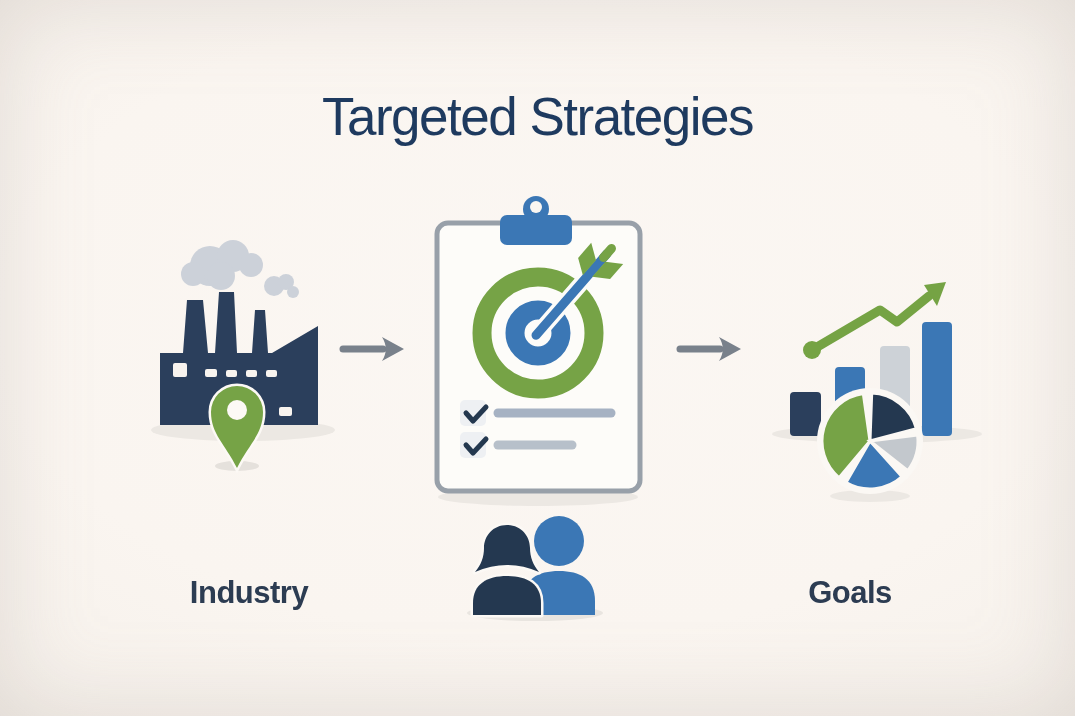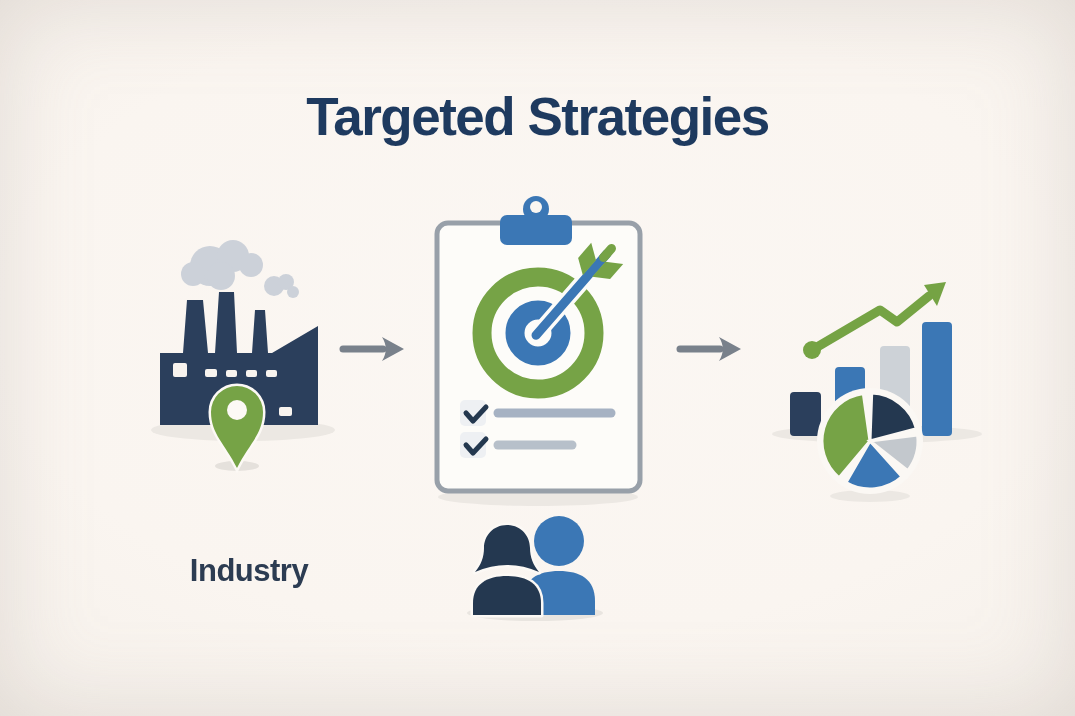--- a/index.html
+++ b/index.html
@@ -5,25 +5,25 @@
   * { margin:0; padding:0; box-sizing:border-box; }
   body { font-family:"Liberation Sans", sans-serif; background:#e8e4df; }
   .canvas{
     position:relative; width:1075px; height:716px; overflow:hidden;
     background:radial-gradient(ellipse 90% 80% at 50% 45%, #fbf7f3 0%, #faf5f0 55%, #f4efe9 100%);
     box-shadow:inset 0 0 90px rgba(168,158,150,0.28);
   }
   .abs{ position:absolute; }
   .title{
     top:86px; left:0; width:100%; text-align:center;
-    font-size:53px; font-weight:bold; letter-spacing:-1.5px; color:#1e3a5f;
+    font-size:53px; font-weight:normal; letter-spacing:-1.5px; color:#1e3a5f;
   }
   .node-label{
     width:240px; text-align:center; font-size:31px; font-weight:bold;
-    letter-spacing:-0.5px; color:#2c3c52;
+    letter-spacing:-0.5px; color:#2c3c52;margin-top:22px;
   }
   .lbl-industry{ left:129px; top:553px; }
   .lbl-goals{ left:730px; top:553px; }
   .lbl-audience{ left:417px; top:634px; }
   svg{ display:block; overflow:visible; }
 </style>
 </head>
 <body>
 
 <div class="canvas">
@@ -120,14 +120,15 @@
       <circle cx="104" cy="38" r="25"></circle>
       <path d="M68,112 V98 C68,76 83,68 104,68 C125,68 140,76 140,98 V112 Z"></path>
     </g>
     <g fill="#243850" stroke="#fcf9f5" stroke-width="5" stroke-linejoin="round" paint-order="stroke">
       <path d="M52,22 C38,22 29,33 29,45 C29,54 26,62 20,69 Q36,62 52,62 Q68,62 84,69 C78,62 75,54 75,45 C75,33 66,22 52,22 Z"></path>
       <path d="M18,112 V100 C18,81 32,73 52,73 C72,73 86,81 86,100 V112 Z"></path>
     </g>
   </svg>
 
   <div class="abs node-label lbl-industry">Industry</div>
+  <div class="abs node-label lbl-goals">Goals</div>
 
 </div>
 
 </body></html>

